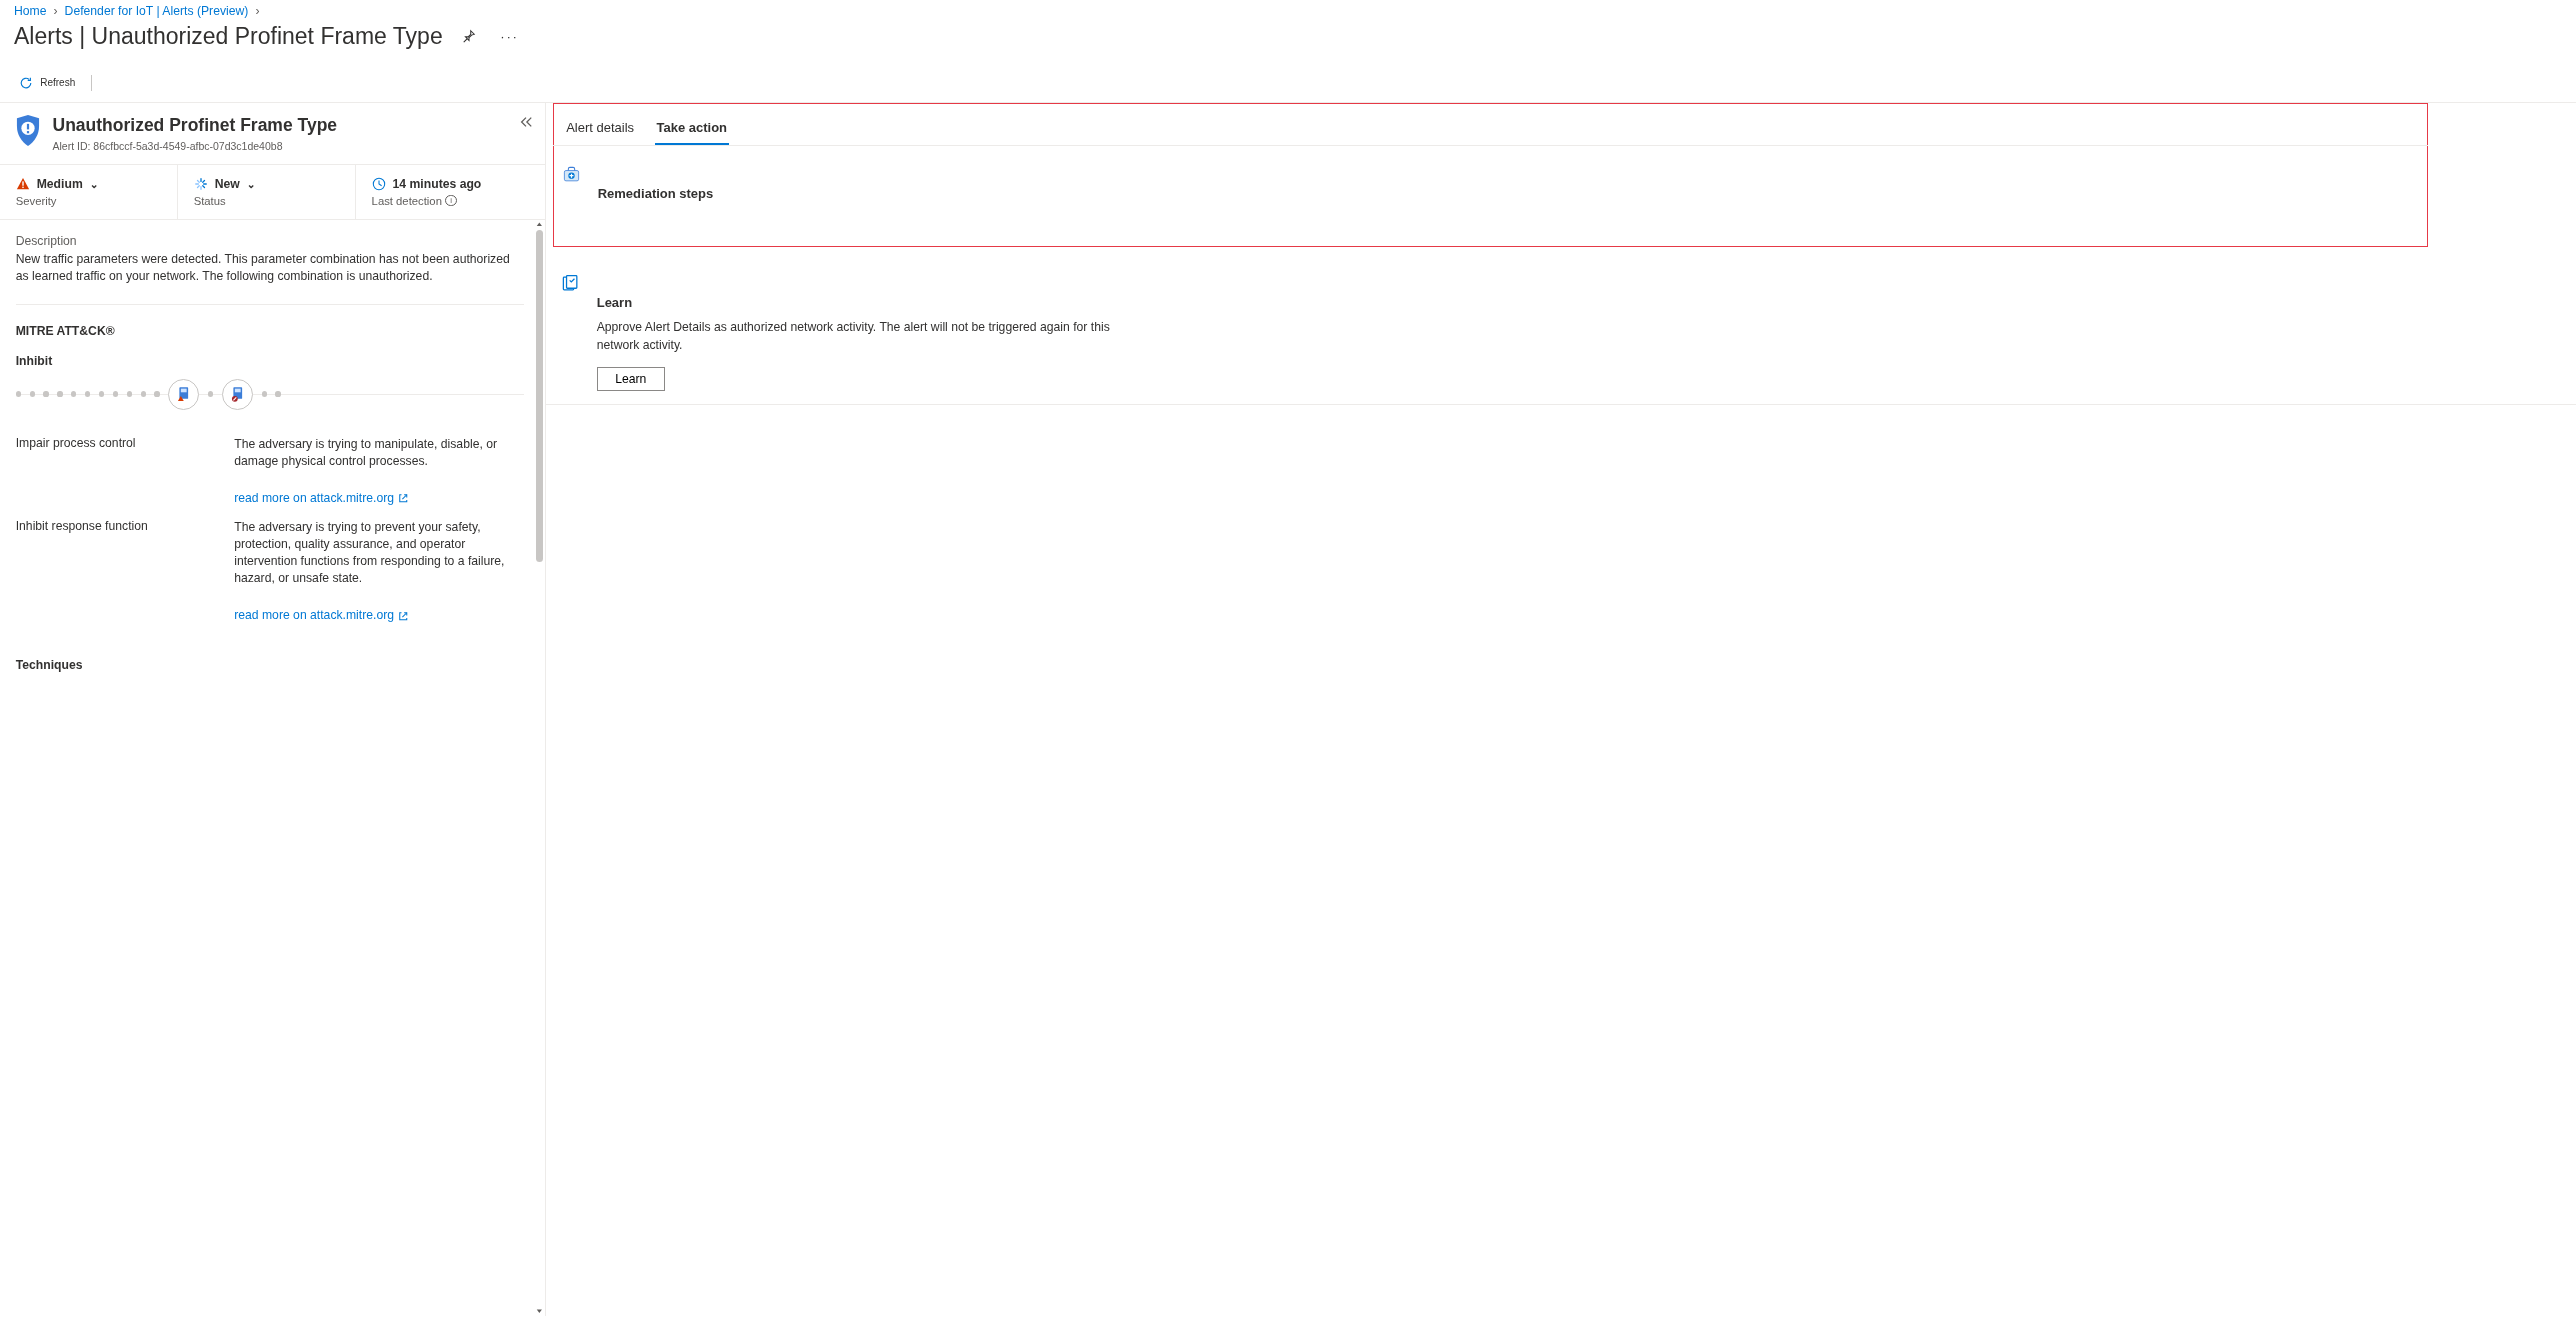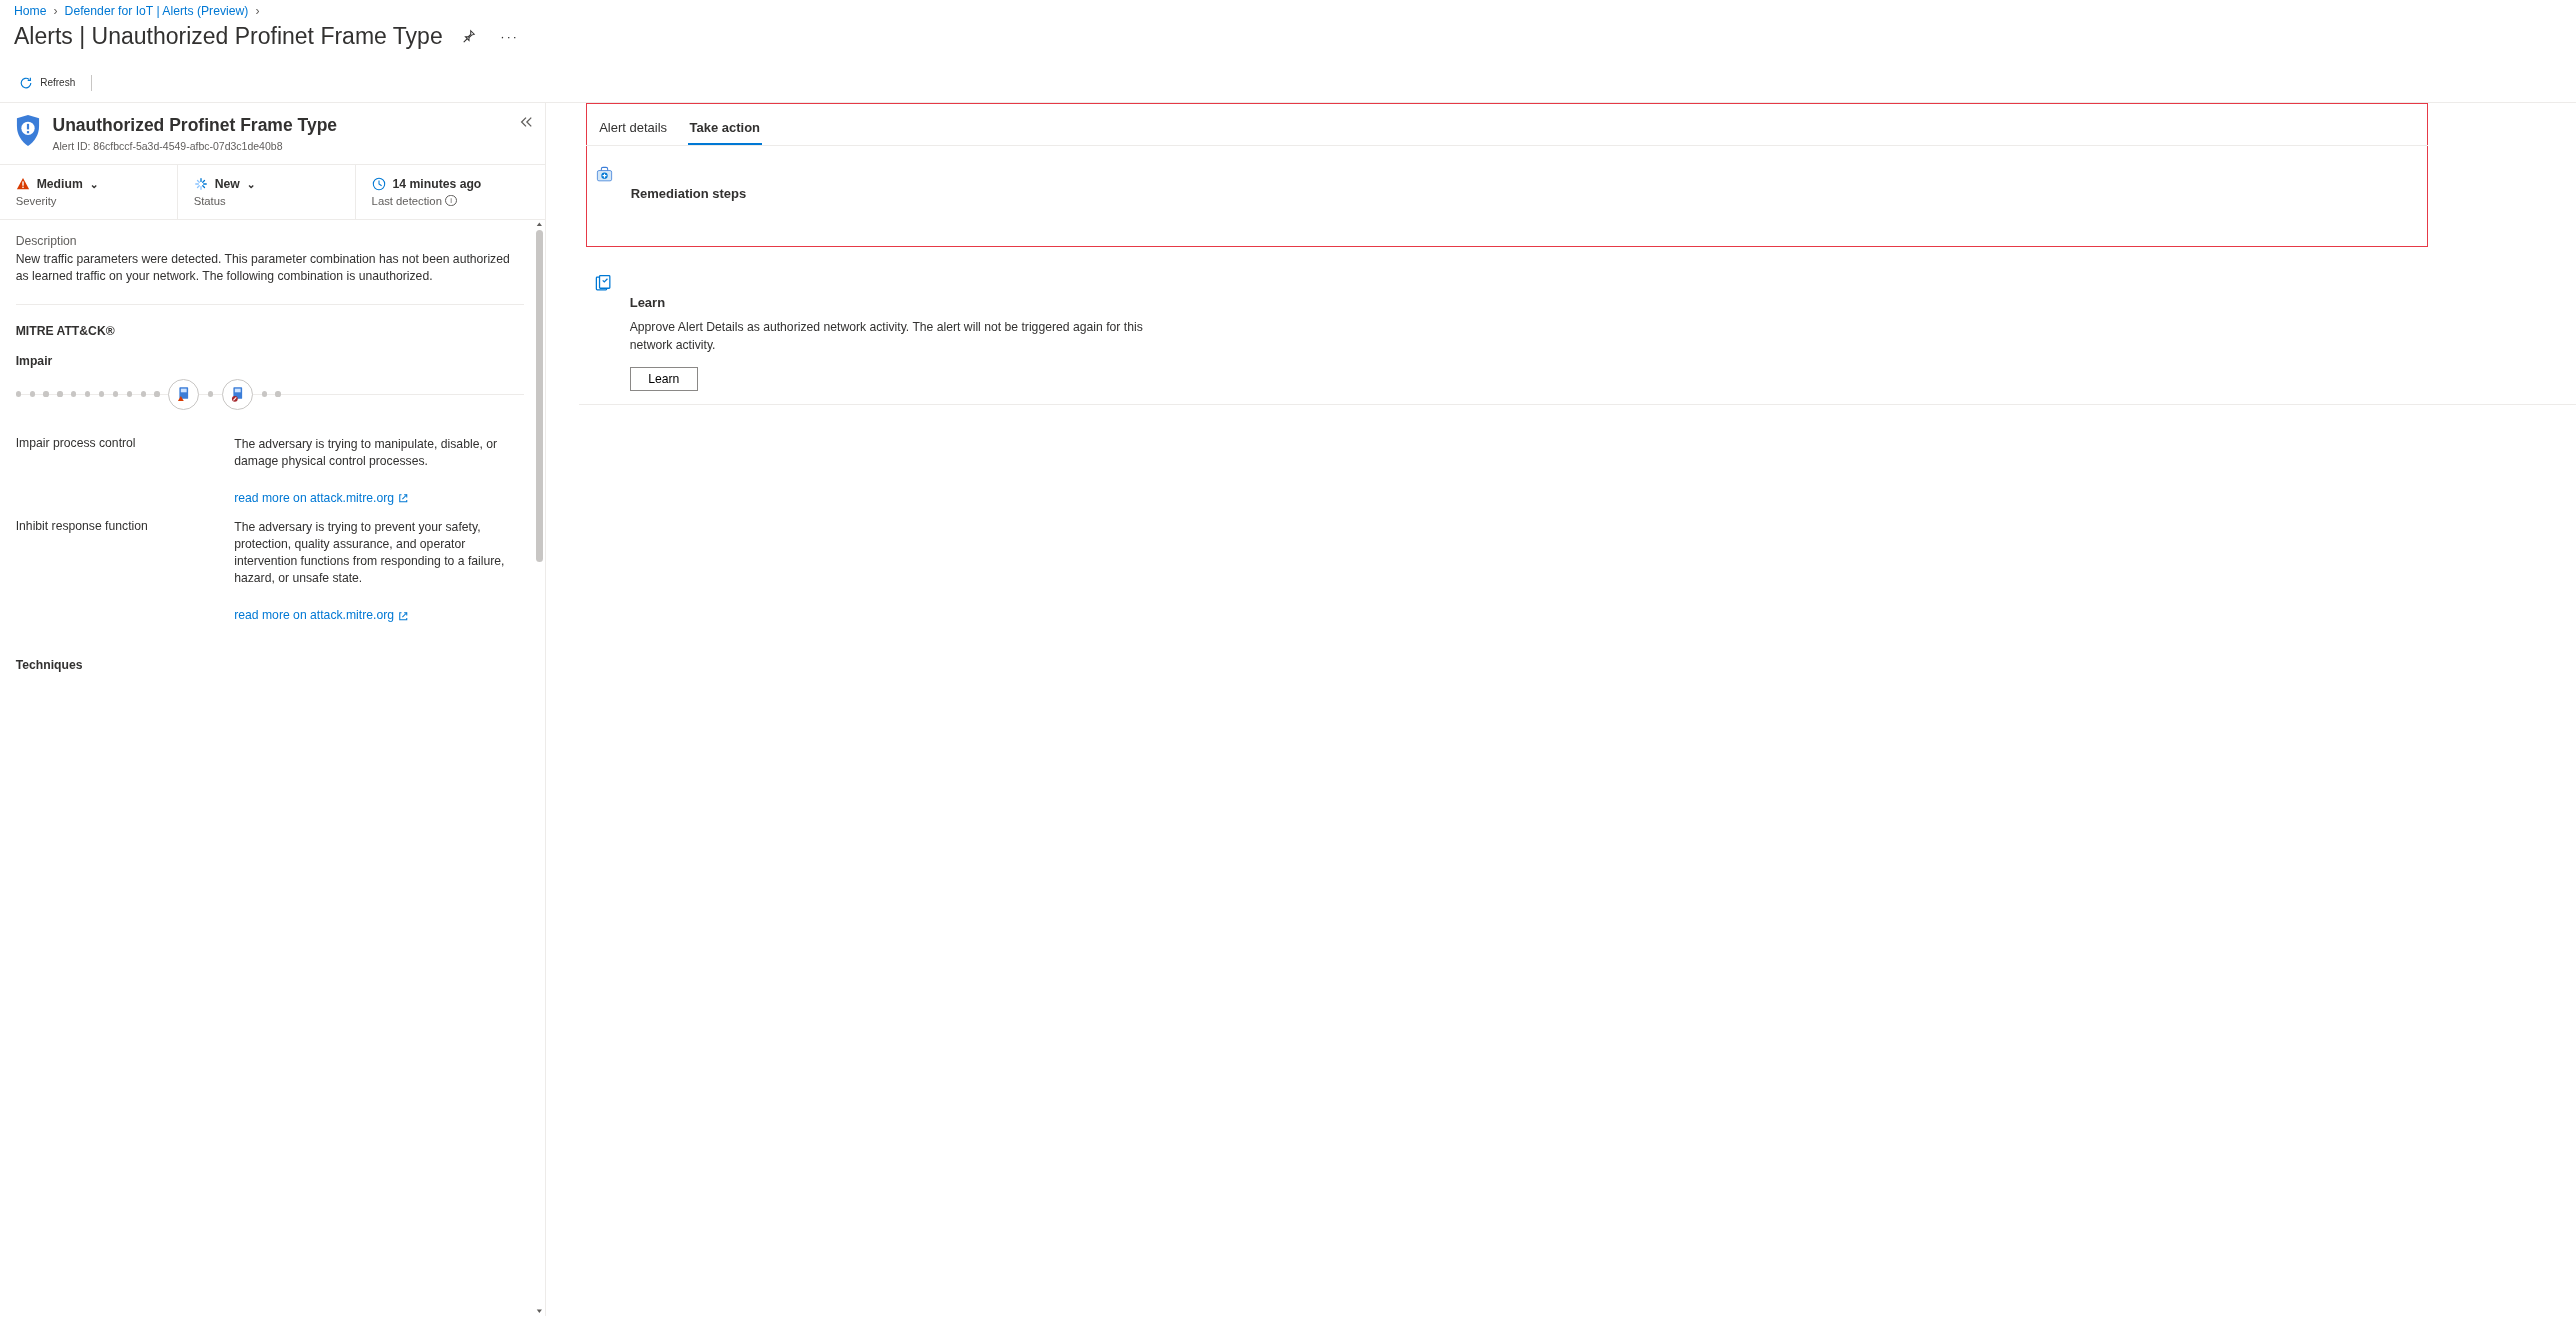--- a/index.html
+++ b/index.html
@@ -10,21 +10,21 @@
   .breadcrumb .sep { color: #605e5c; }
 
   .header { padding: 1.7px 14px 14px; display: flex; align-items: center; gap: 14px; }
   .header h1 { font-size: 23px; font-weight: 400; }
   .header .icon-btn { background: none; border: none; padding: 5.2px; cursor: pointer; color: #323130; display:flex; align-items:center; }
 
   .toolbar { padding: 8.7px 14px; display: flex; align-items: center; gap: 10.5px; border-bottom: 0.9px solid #edebe9; }
   .toolbar .toolbar-btn { background: none; border: none; display: flex; align-items: center; gap: 7px; cursor: pointer; color: #323130; font-size: 10px; padding: 3.5px 5.2px; }
   .toolbar .vdiv { width: 0.9px; height: 15.7px; background: #c8c6c4; }
 
-  .split { display: flex; height: calc(100vh - 113px); gap: 33px; }
+  .split { display: flex; height: calc(100vh - 113px); }
   .left-pane { width: 546px; min-width: 546px; border-right: 0.9px solid #edebe9; position: relative; display:flex; flex-direction:column; }
   .right-pane { flex: 1; }
 
   .alert-header { display: flex; align-items: flex-start; padding: 12.2px 14px; position: relative; border-bottom: 0.9px solid #edebe9; }
   .alert-header .shield { width: 28px; height: 31px; margin-right: 10.5px; }
   .alert-header .title-block h2 { font-size: 17.5px; font-weight: 600; }
   .alert-header .title-block .subid { font-size: 10.5px; color: #605e5c; margin-top: 3.5px; }
   .collapse-icon { position: absolute; top: 12.2px; right: 12.2px; cursor: pointer; color:#605e5c; }
 
   .metrics { display: flex; border-bottom: 0.9px solid #edebe9; }
@@ -179,21 +179,21 @@
     </div>
 
     <div class="scroll-area">
       <div class="scroll-content">
         <div class="desc-heading">Description</div>
         <div class="desc-text">New traffic parameters were detected. This parameter combination has not been authorized as learned traffic on your network. The following combination is unauthorized.</div>
 
         <div class="divider"></div>
 
         <div class="mitre-heading">MITRE ATT&amp;CK®</div>
-        <div class="sub-heading">Impair</div>
+        <div class="sub-heading">Inhibit</div>
 
         <div class="tactic-dots">
           <div class="dot-line"></div>
           <div class="dot"></div>
             <div class="dot"></div>
             <div class="dot"></div>
             <div class="dot"></div>
             <div class="dot"></div>
             <div class="dot"></div>
             <div class="dot"></div>

